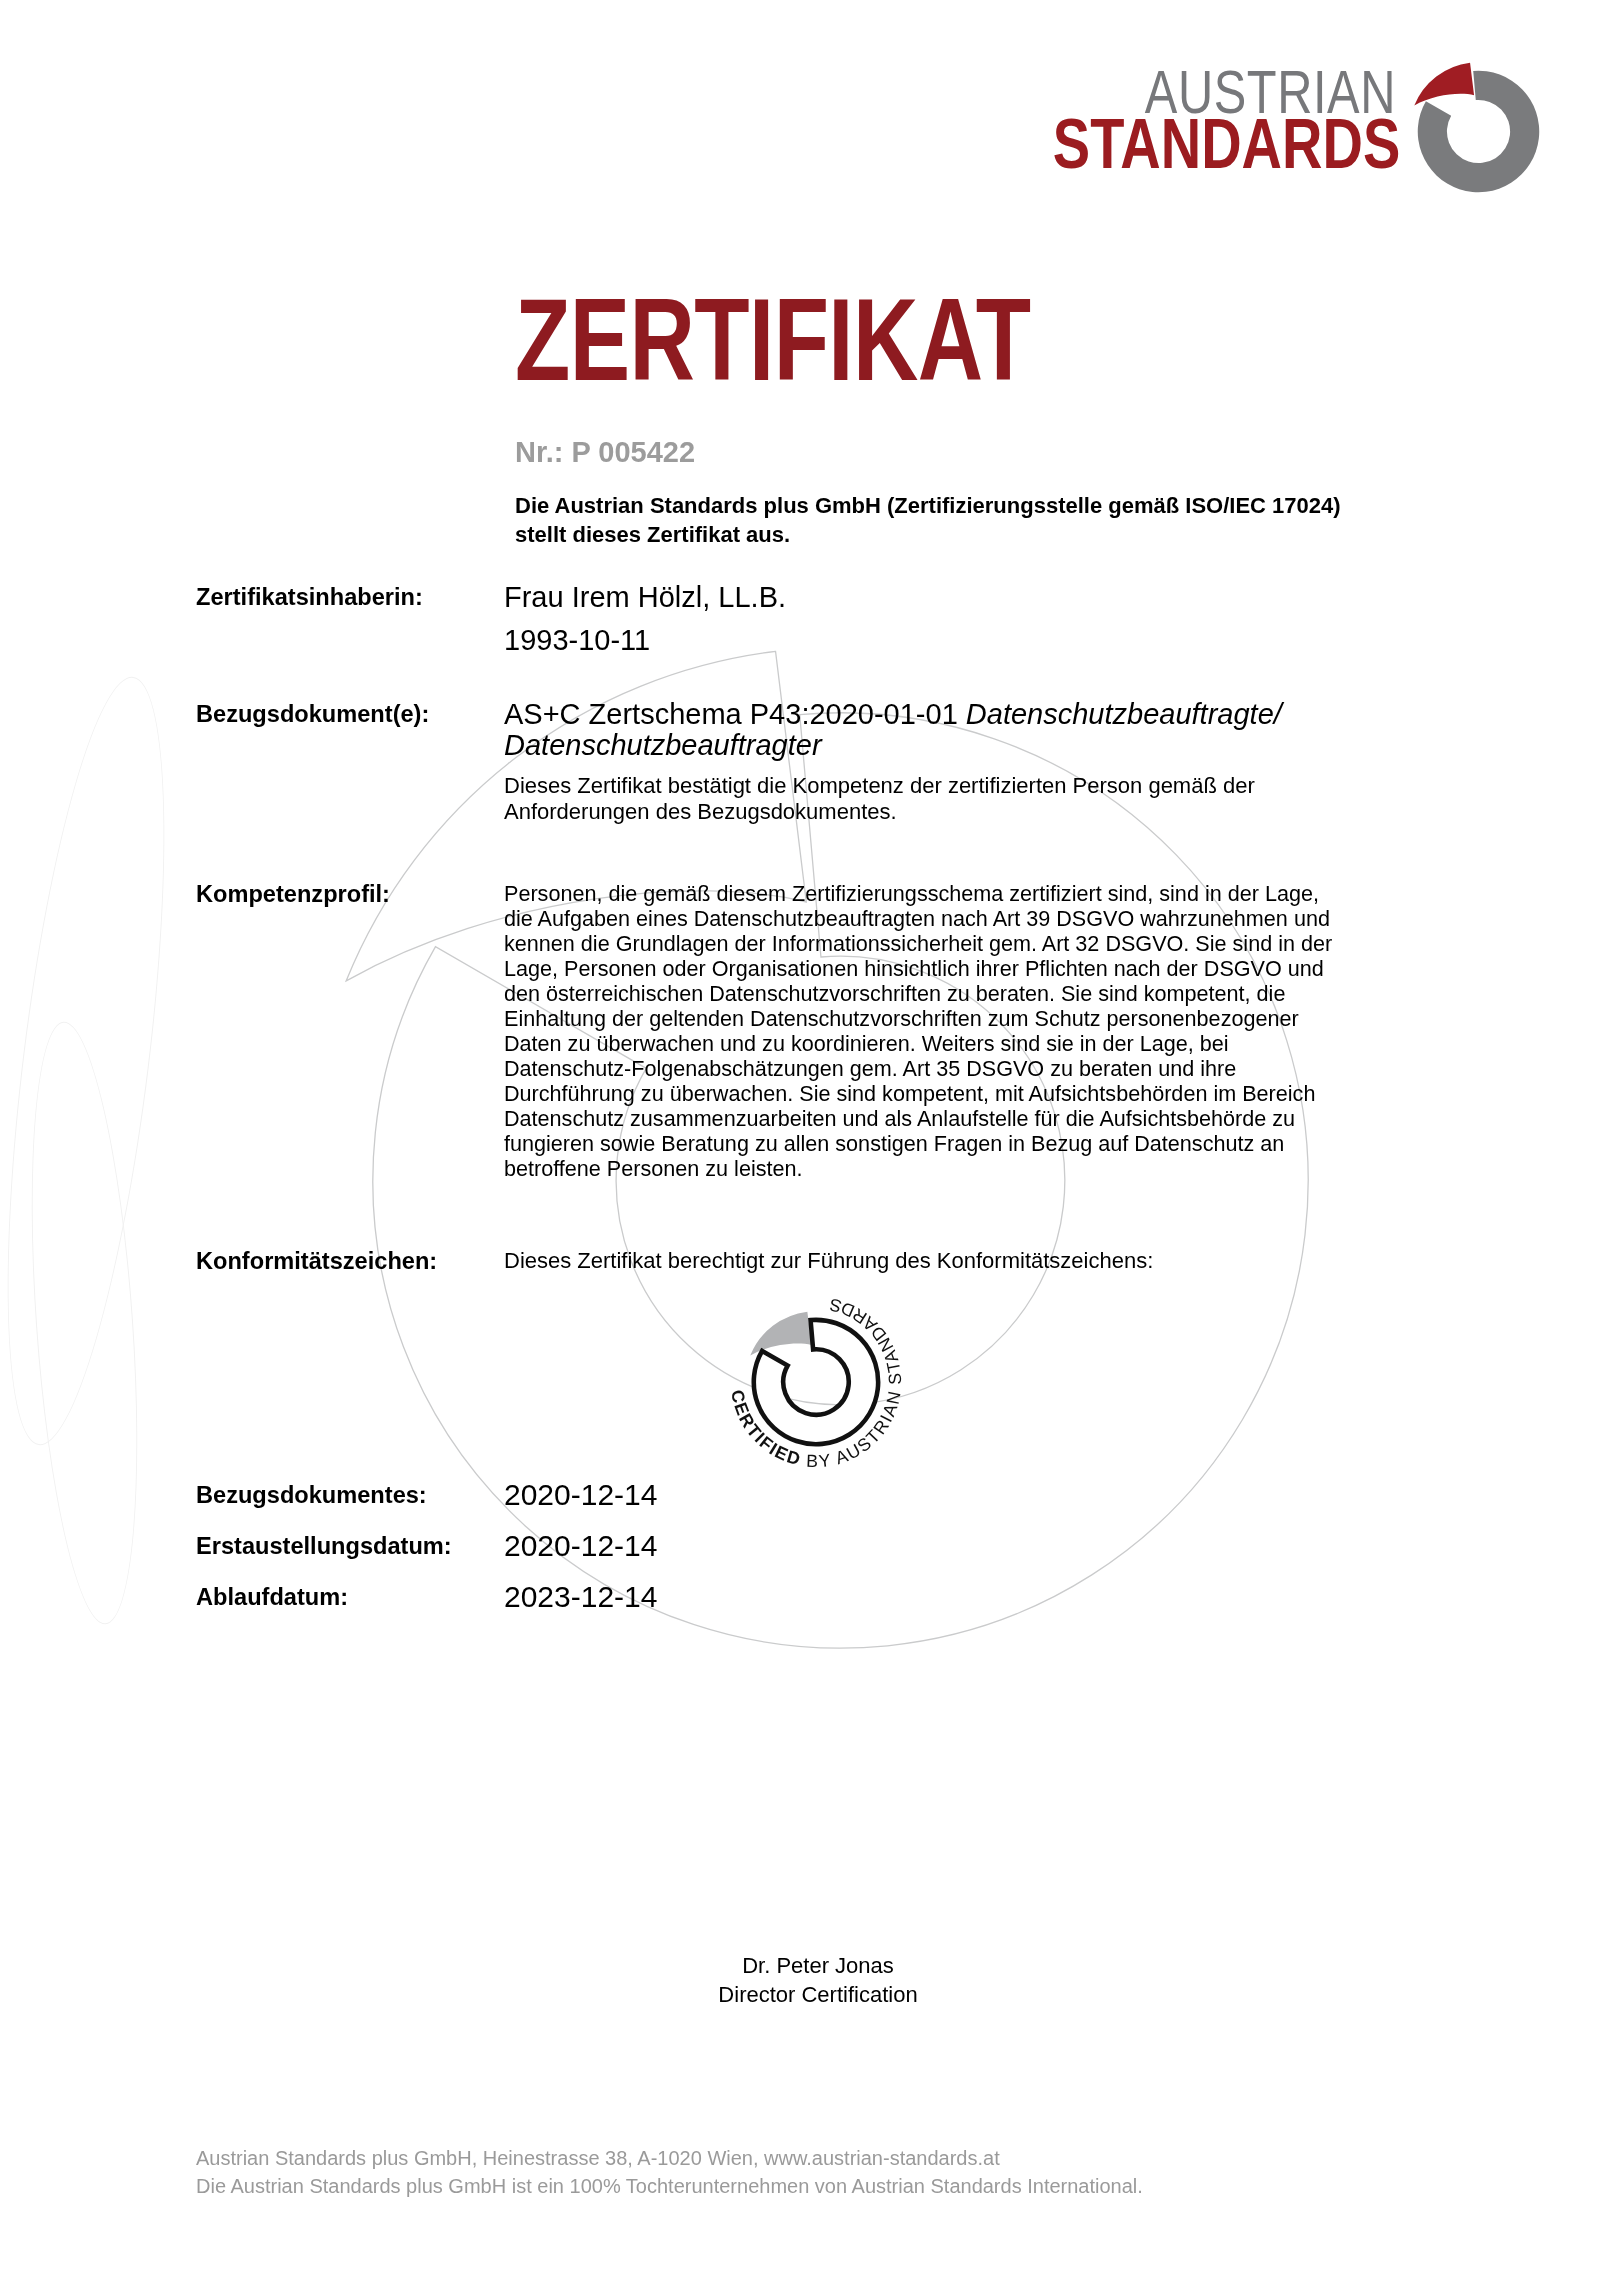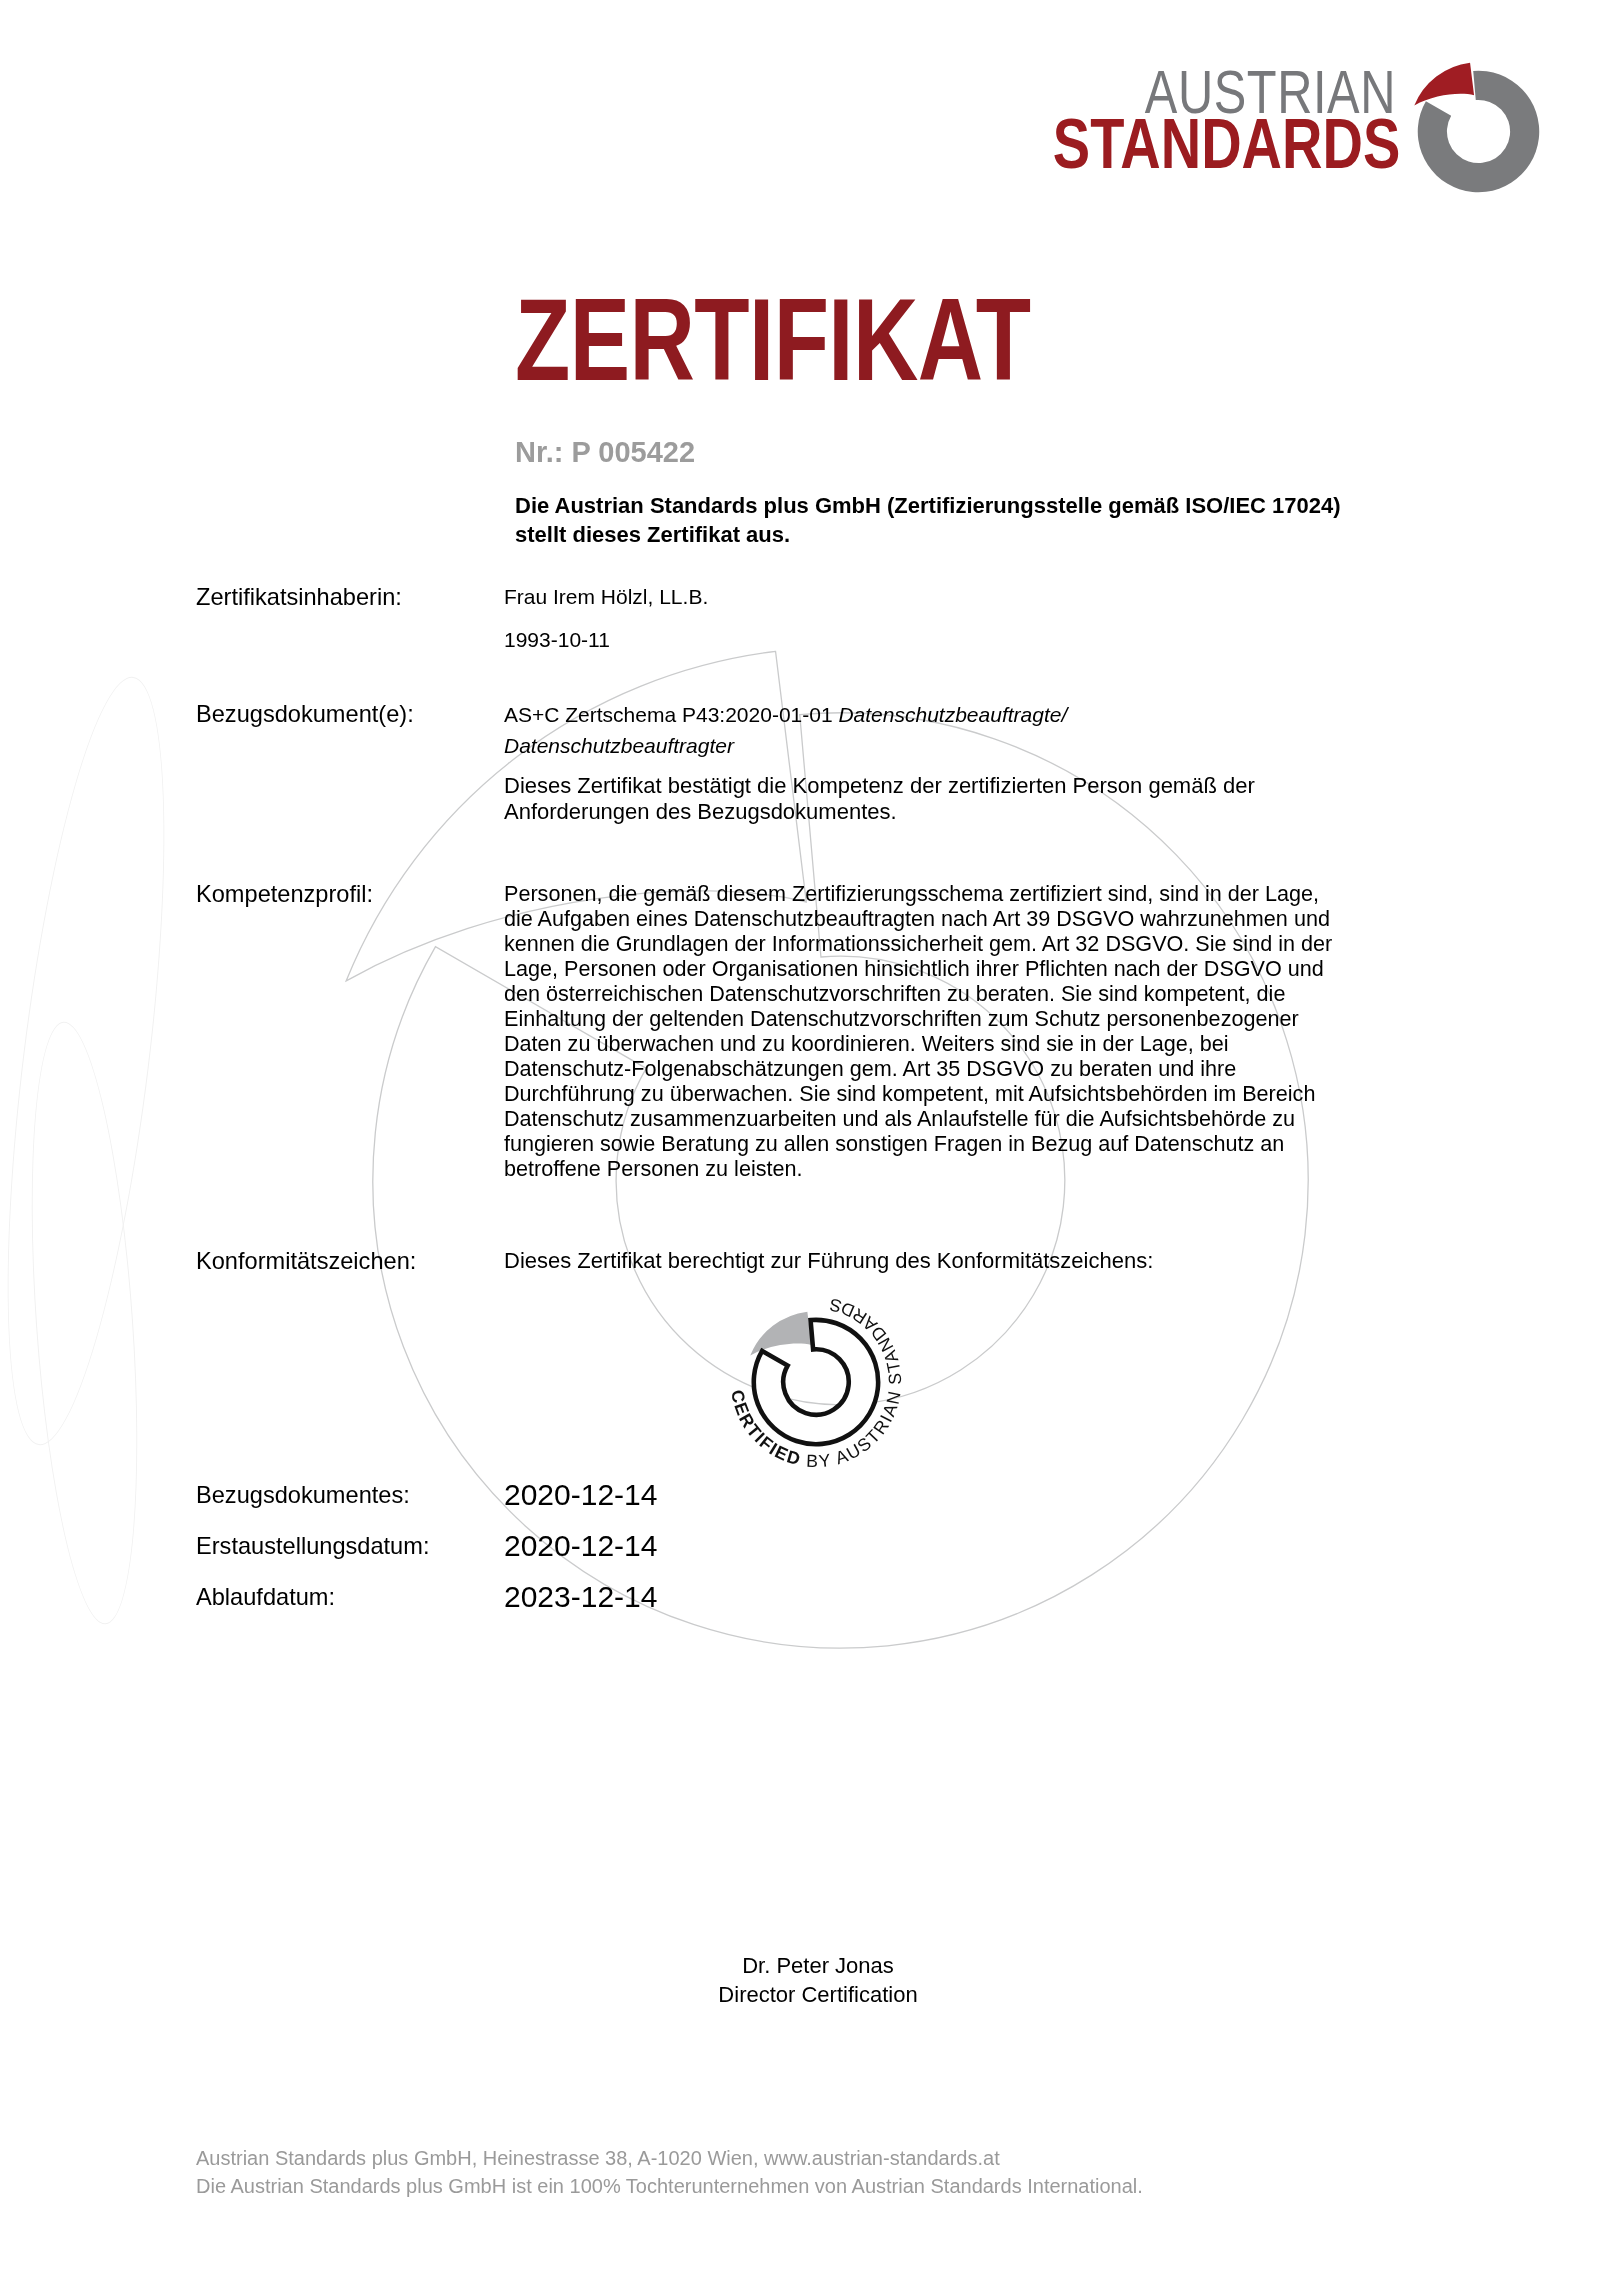--- a/index.html
+++ b/index.html
@@ -36,25 +36,25 @@
   .cert-number{
     left:515px;top:438px;
     font-size:29px;font-weight:700;color:#9c9c9c;line-height:1;
   }
   .issuer{
     left:515px;top:491px;
     font-size:22px;font-weight:700;color:#000;line-height:29px;
   }
   .label{
     left:196px;
-    font-size:23.6px;font-weight:400;color:#000;line-height:30px;
+    font-size:23.6px;font-weight:700;color:#000;line-height:30px;
   }
   .value{
     left:504px;
-    font-size:21px;font-weight:400;color:#000;line-height:30px;
+    font-size:29px;font-weight:400;color:#000;line-height:30px;
   }
   .ref-block{line-height:31px;}
   .italic{font-style:italic;}
   .note{line-height:26px;font-size:22px;}
   .competence-text{
     font-size:21.6px;line-height:25px;
   }
   .conformity-text{font-size:22px;}
   .date-value{font-size:30px;}
   .signature{

